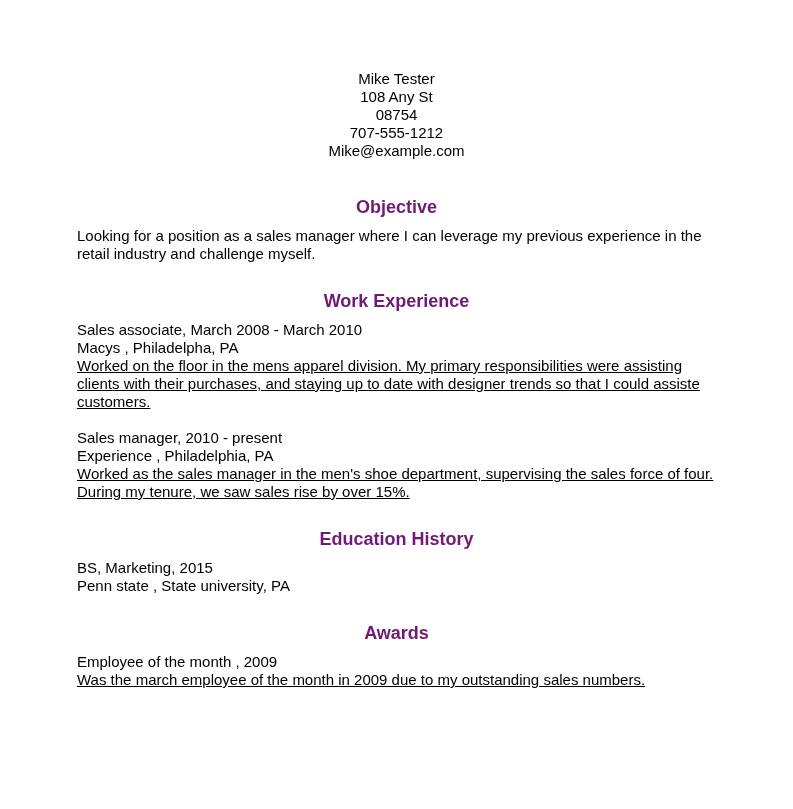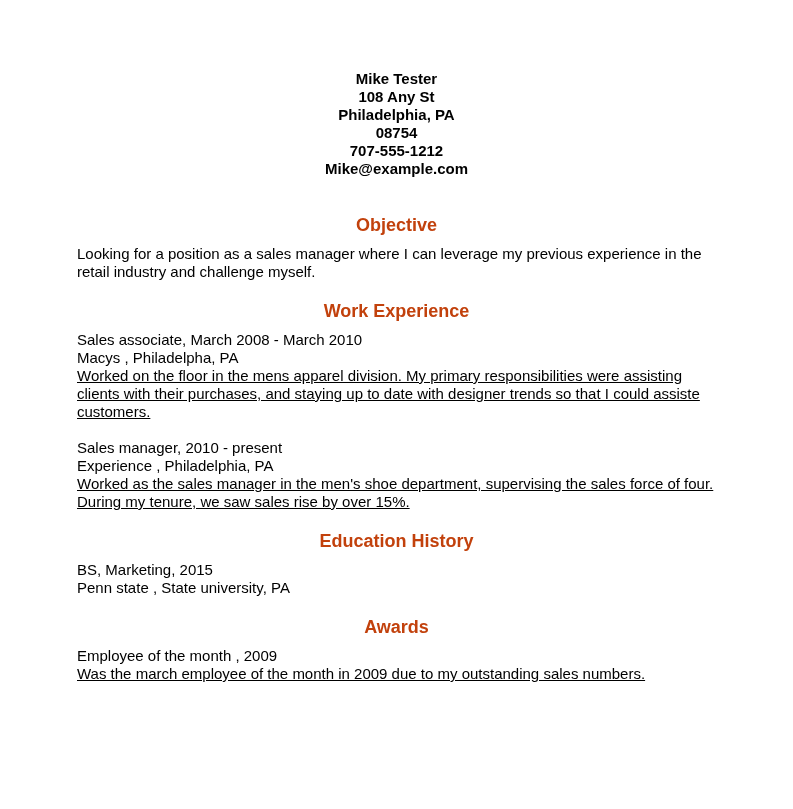--- a/index.html
+++ b/index.html
@@ -16,53 +16,51 @@
     background: #ffffff;
     color: #000000;
     font-family: "Liberation Sans", "DejaVu Sans", sans-serif;
     font-size: 15px;
     line-height: 18px;
     overflow: hidden;
   }
   .contact {
     text-align: center;
     margin: 0 0 37px 0;
-    font-weight: bold;
   }
   .contact .line {
     display: block;
   }
   h2.section-heading {
     font-size: 18px;
     line-height: 21px;
     font-weight: bold;
     text-align: center;
-    margin: 20px 0 9px 0;
-    color: #c2410c;
+    margin: 28px 0 9px 0;
+    color: #701a75;
   }
   p.block {
     margin: 0 0 18px 0;
   }
   p.block .line {
     display: block;
   }
   p.block .desc {
     display: inline;
     text-decoration: underline;
   }
 </style>
 </head>
 <body>
 
 <div class="page">
 
   <header class="contact">
     <span class="line">Mike Tester</span>
     <span class="line">108 Any St</span>
-    <span class="line">Philadelphia, PA</span>
     <span class="line">08754</span>
     <span class="line">707-555-1212</span>
     <span class="line">Mike@example.com</span>
   </header>
 
   <h2 class="section-heading">Objective</h2>
   <p class="block">Looking for a position as a sales manager where I can leverage my previous experience in the retail industry and challenge myself.</p>
 
   <h2 class="section-heading">Work Experience</h2>
 

